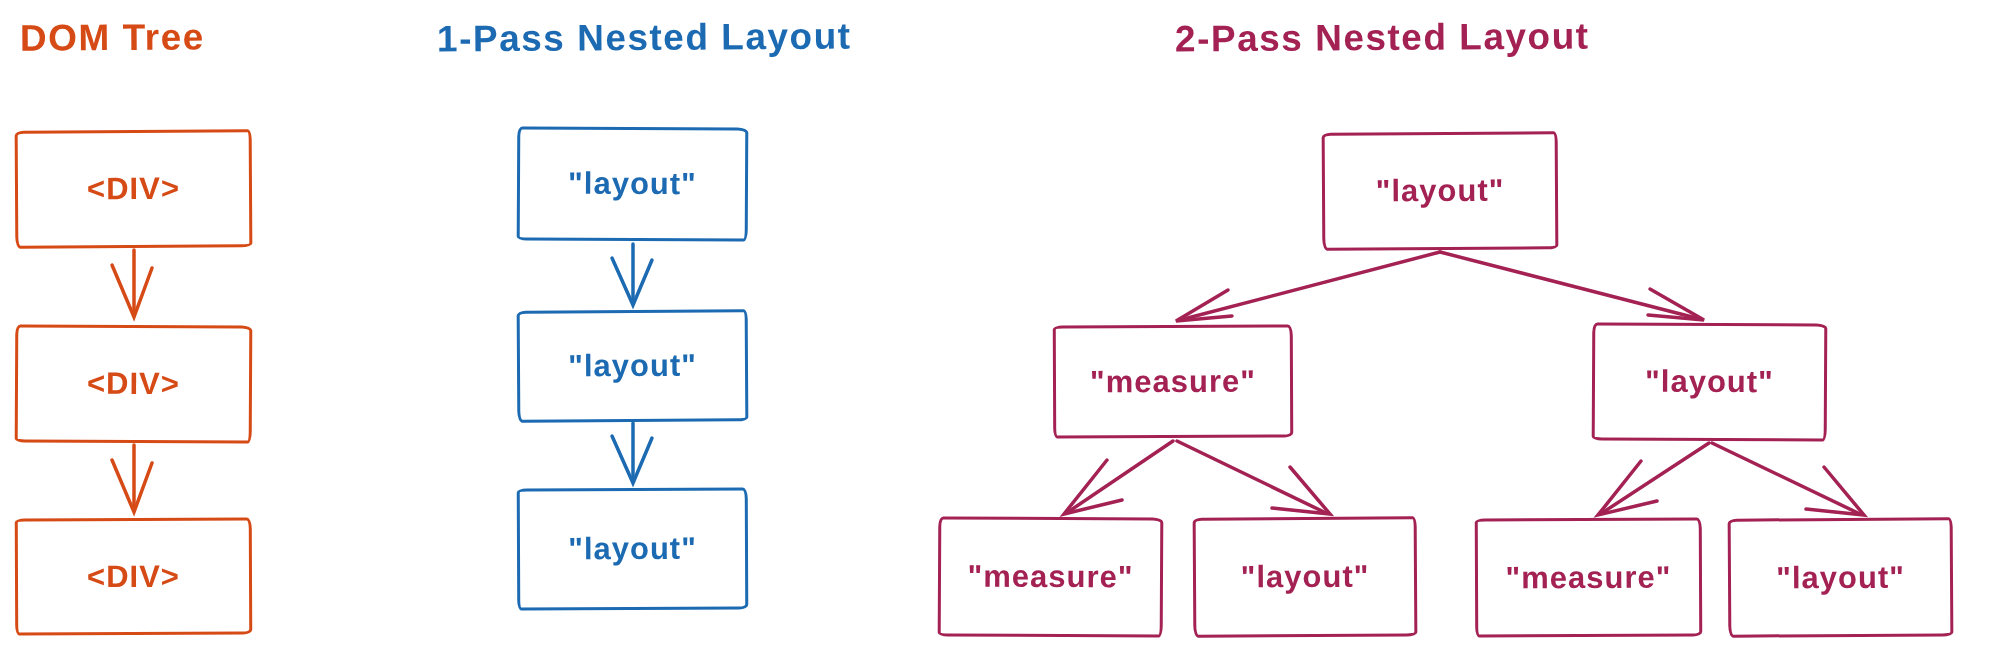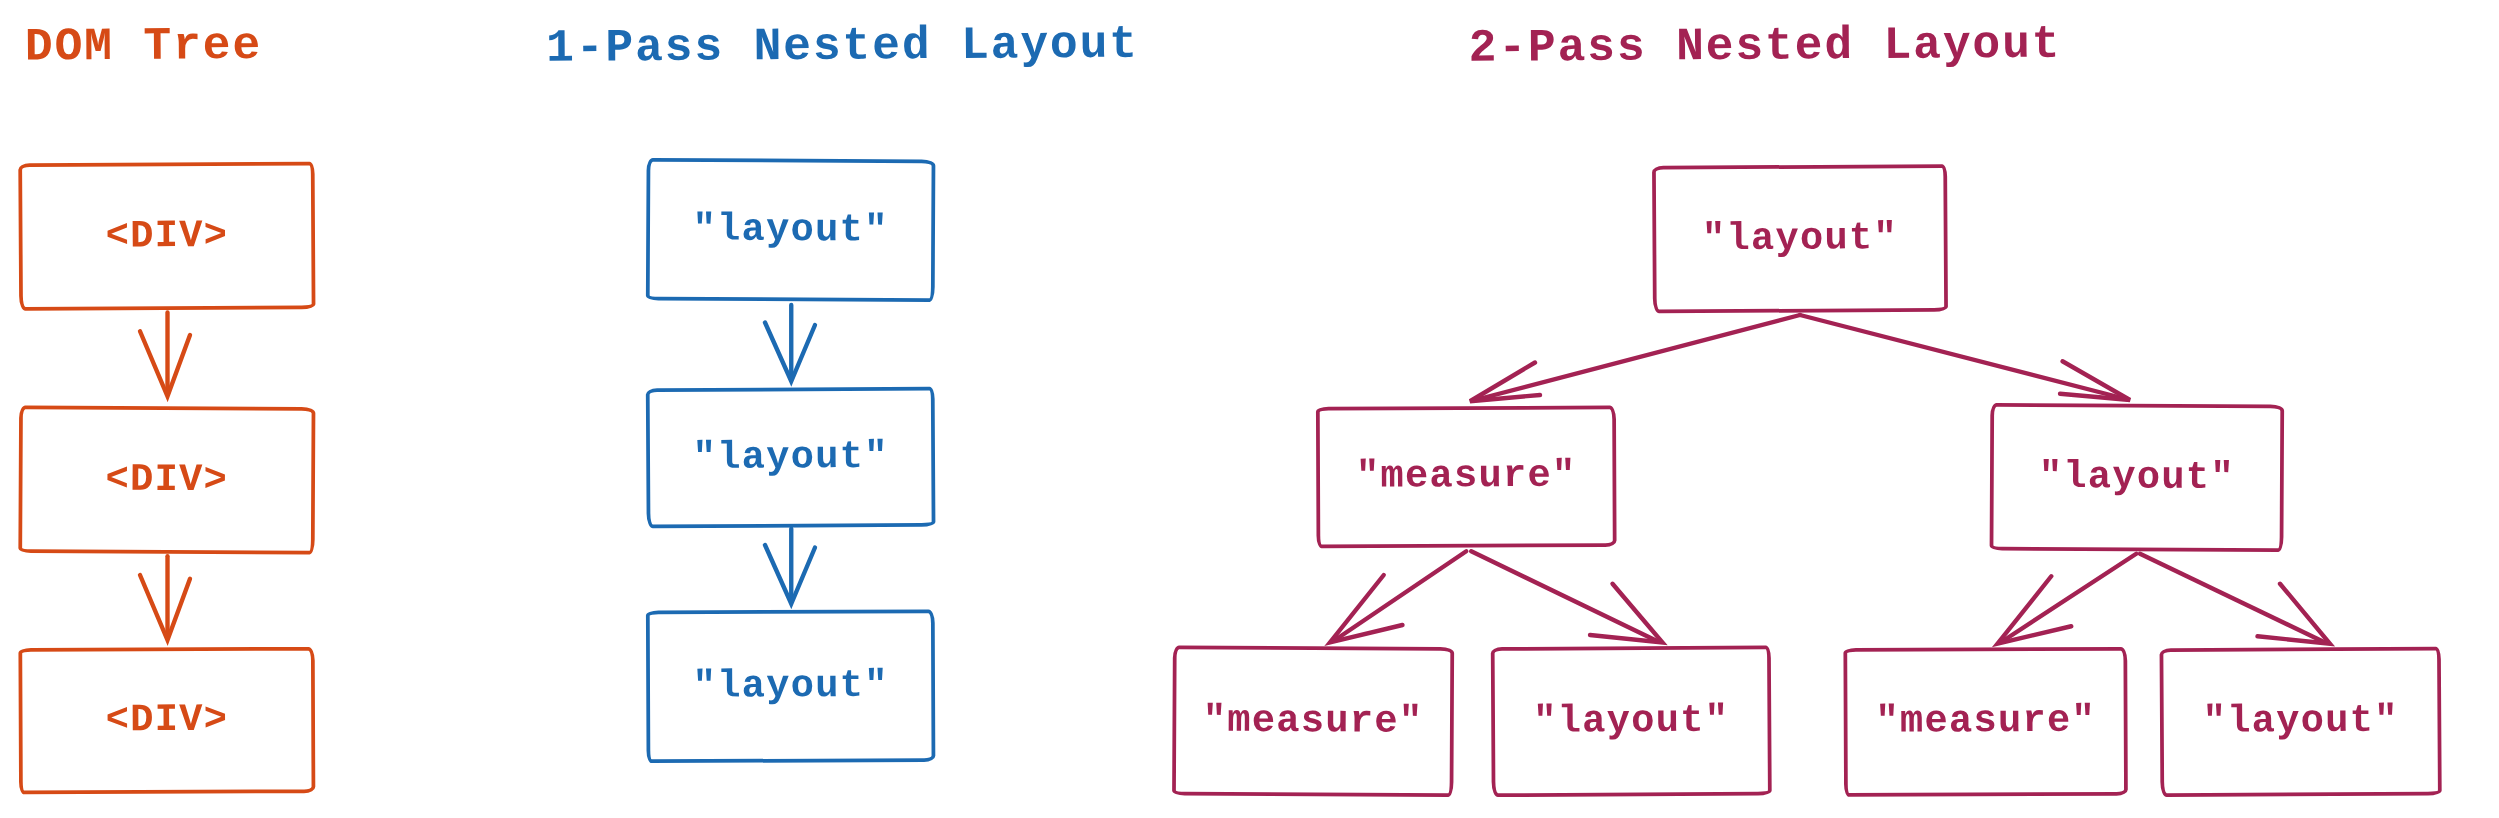--- a/index.html
+++ b/index.html
@@ -1,21 +1,21 @@
 <!DOCTYPE html>
 <html style="--c-dom: #d64a16; --c-one_pass: #1c6ab2; --c-two_pass: #a32253; --c-background: #ffffff;"><head>
 <meta charset="utf-8">
 <style>
   html, body { margin: 0; padding: 0; background: #ffffff; }
   #canvas {
     position: relative;
     width: 1999px;
     height: 654px;
     background: #ffffff;
-    font-family: Liberation Mono, monospace;
+    font-family: Liberation Sans, sans-serif;
     overflow: hidden;
   }
   .title {
     position: absolute;
     font-size: 37px;
     font-weight: bold;
     letter-spacing: 1.5px;
     white-space: nowrap;
     transform: rotate(-0.4deg);
   }

